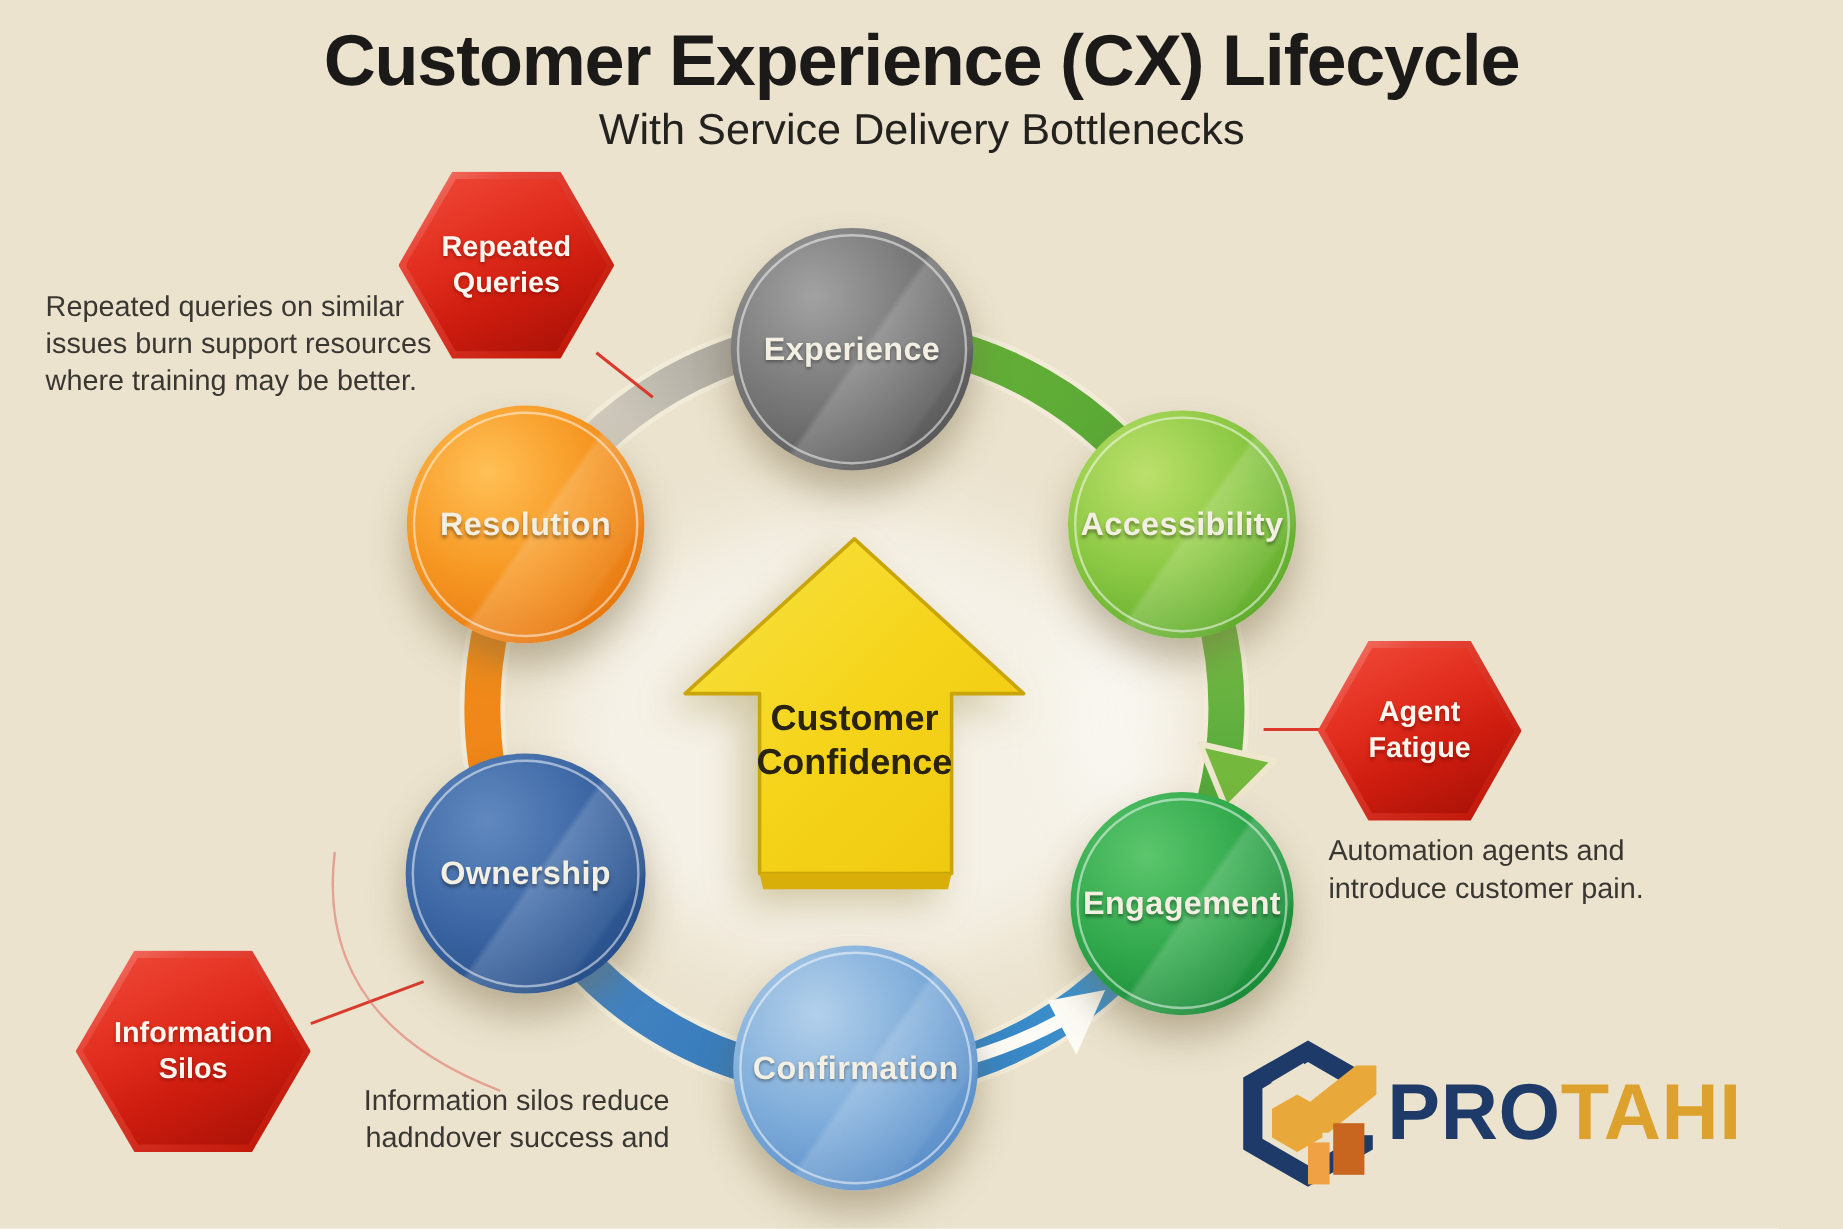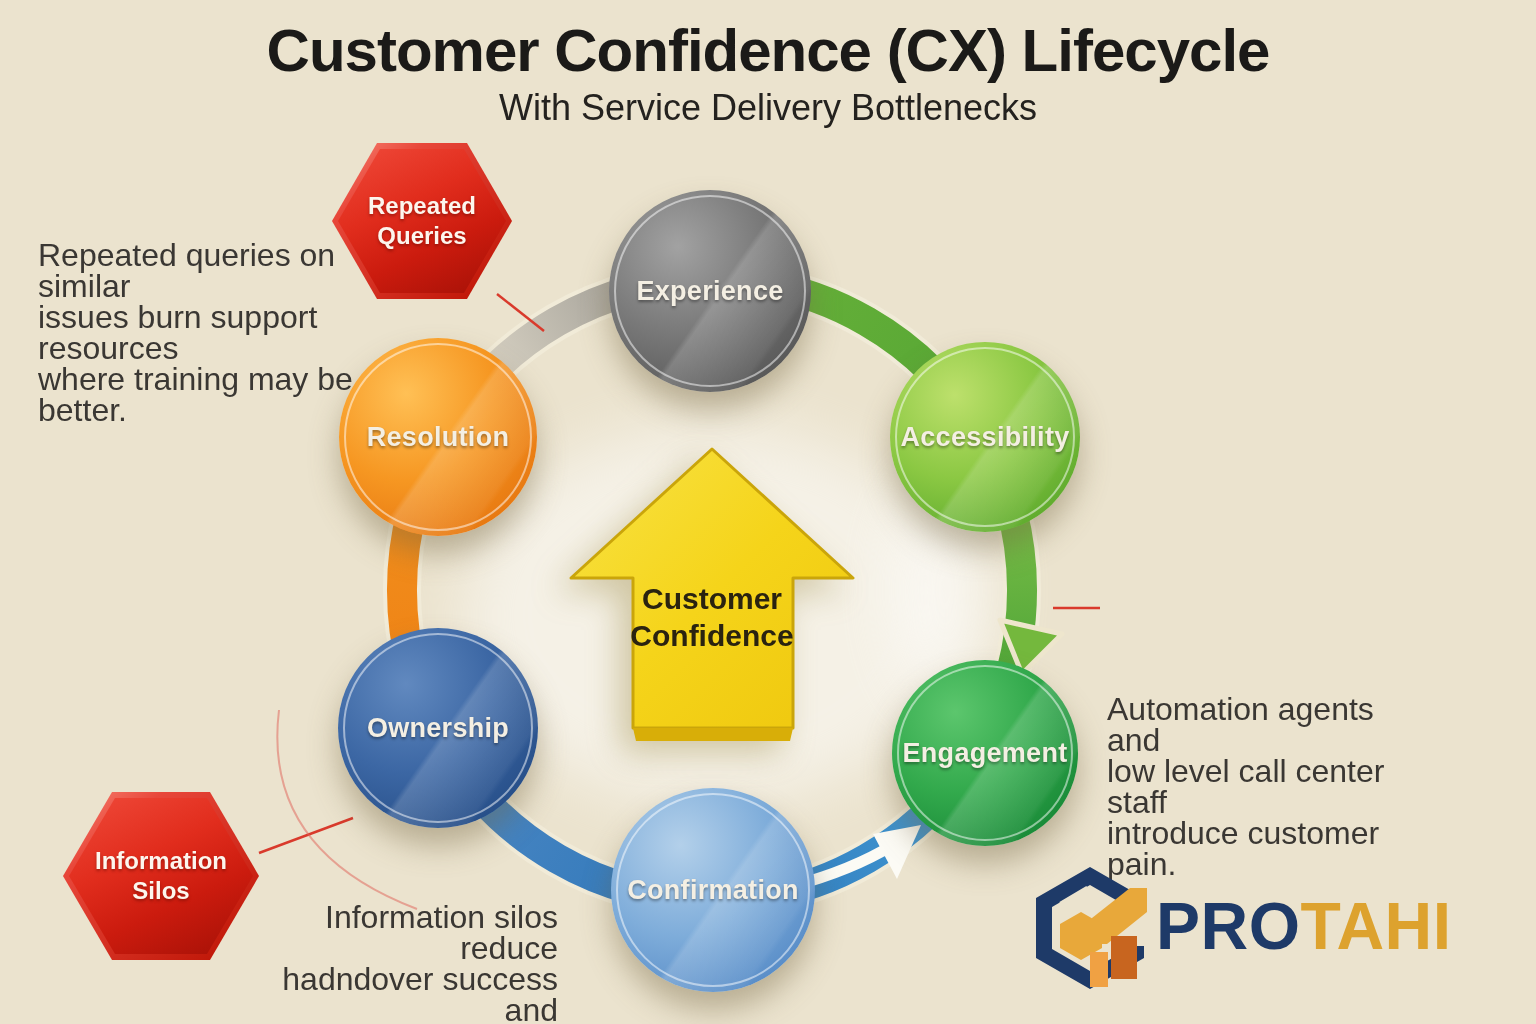--- a/index.html
+++ b/index.html
@@ -73,40 +73,40 @@
     position:relative; z-index:2; text-align:center; color:#fdf6ee;
     font-weight:700; font-size:24px; line-height:30px;
     text-shadow:0 2px 3px rgba(110,12,6,.55);
   }
   .hex-label span { display:block; }
   .hex-rq { left:332px; top:143px; width:180px; height:156px; }
   .hex-af { left:1098px; top:534px; width:170px; height:150px; }
   .hex-is { left:63px;  top:792px; width:196px; height:168px; }
 
   
-  .note { position:absolute; z-index:4; font-size:32px; line-height:31px; color:#3a3733; }
+  .note { position:absolute; z-index:4; font-size:24px; line-height:31px; color:#3a3733; }
   .note span { display:block; }
   .note-left   { left:38px;   top:240px; width:360px; }
   .note-right  { left:1107px; top:694px; width:320px; }
   .note-bottom { left:258px;  top:902px; width:300px;text-align:right; }
 
   
   .logo-mark { position:absolute; left:1031px; top:864px; width:118px; height:126px; z-index:6; }
   .wordmark  { position:absolute; left:1156px; top:888px; z-index:6;
     font-size:66px; font-weight:700; letter-spacing:.5px; white-space:nowrap; }
   .wm-pro  { color:#1e3a68; }
   .wm-tahi { color:#dda22e; }
 </style>
 </head>
 <body>
 
 <div class="canvas">
 
   <div class="header">
-    <div class="title">Customer Confidence (CX) Lifecycle</div>
+    <div class="title">Customer Experience (CX) Lifecycle</div>
     <div class="subtitle">With Service Delivery Bottlenecks</div>
   </div>
 
   <svg class="ring-svg" viewBox="0 0 1536 1024">
     <defs>
       <filter id="soft" x="-80%" y="-80%" width="260%" height="260%">
           <feGaussianBlur stdDeviation="30"></feGaussianBlur>
         </filter>
       <linearGradient id="gPale" gradientUnits="userSpaceOnUse" x1="443" y1="435" x2="712" y2="280">
         <stop offset="0" stop-color="#ece5d4"></stop>
@@ -202,35 +202,40 @@
     <span>Customer</span>
     <span>Confidence</span>
   </div>
 
   <div class="hex hex-rq">
     <div class="hex-label">
       <span>Repeated</span>
       <span>Queries</span>
     </div>
   </div>
+  <div class="hex hex-af">
+    <div class="hex-label">
+      <span>Agent</span>
+      <span>Fatigue</span>
+    </div>
+  </div>
   <div class="hex hex-is">
     <div class="hex-label">
       <span>Information</span>
       <span>Silos</span>
     </div>
   </div>
 
   <div class="note note-left">
     <span>Repeated queries on similar</span>
     <span>issues burn support resources</span>
     <span>where training may be better.</span>
   </div>
   <div class="note note-right">
     <span>Automation agents and</span>
-    <span>low level call center staff</span>
     <span>introduce customer pain.</span>
   </div>
   <div class="note note-bottom">
     <span>Information silos reduce</span>
     <span>hadndover success and</span>
   </div>
 
   <svg class="logo-mark" viewBox="0 0 118 126">
     <path fill-rule="evenodd" fill="#1e3a68" d="M59 3 L113 34 V94 L59 125 L5 94 V34 Z M59 21 L97 43 V85 L59 107 L21 85 V43 Z"></path>
     <rect x="94" y="50" width="26" height="32" fill="#EBE3CE"></rect>

